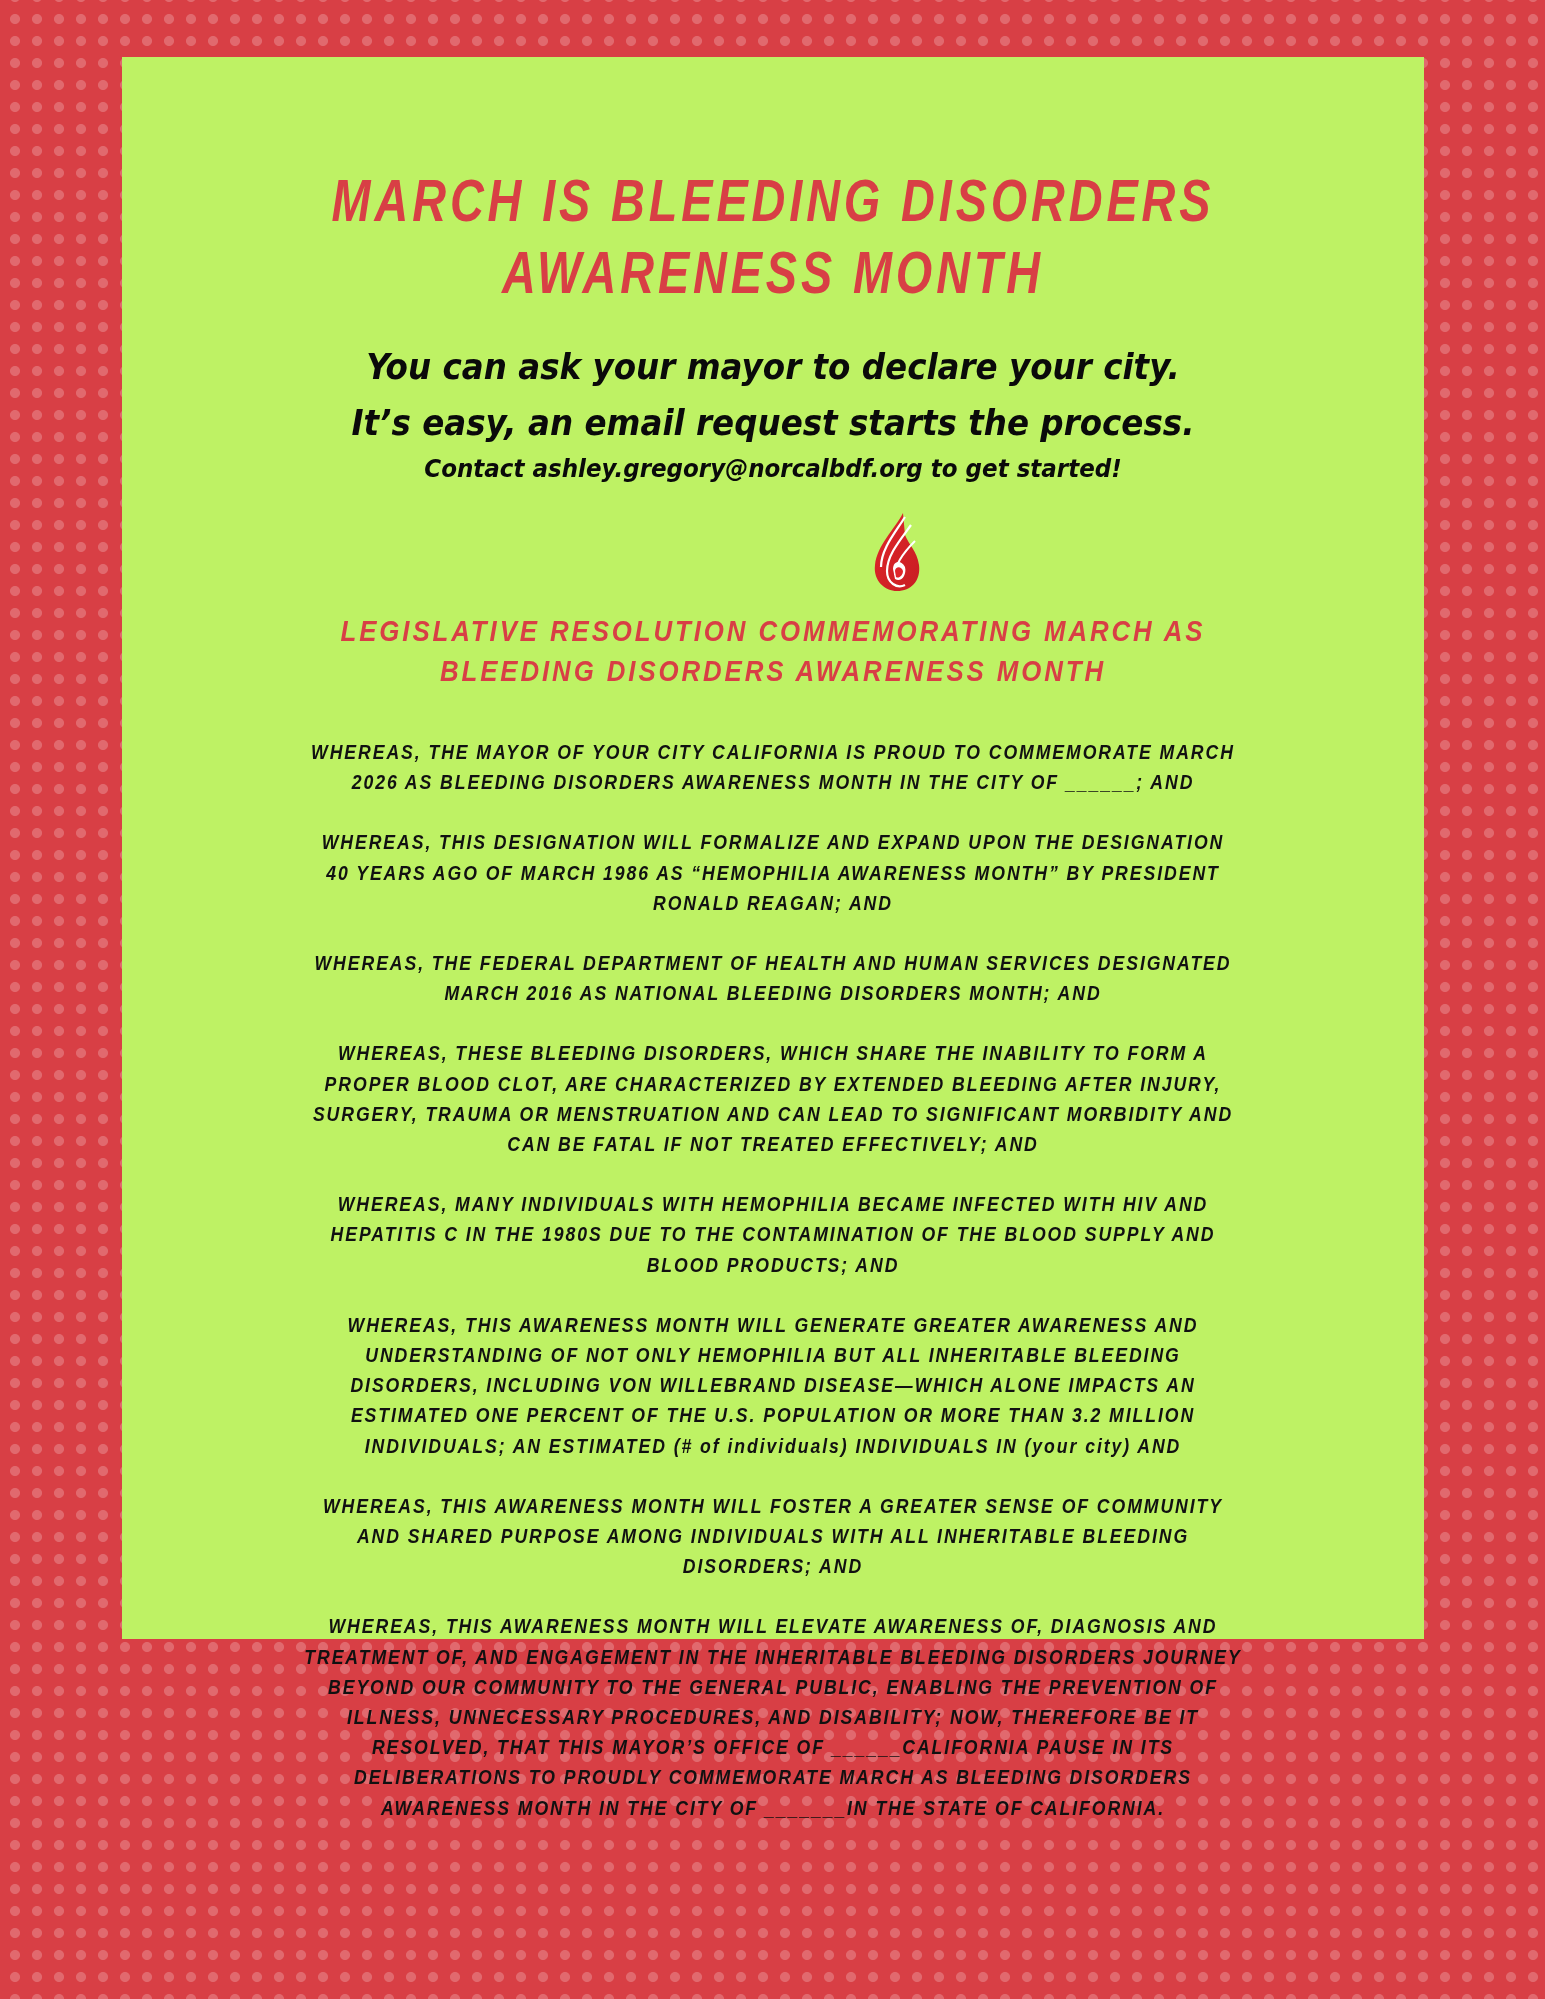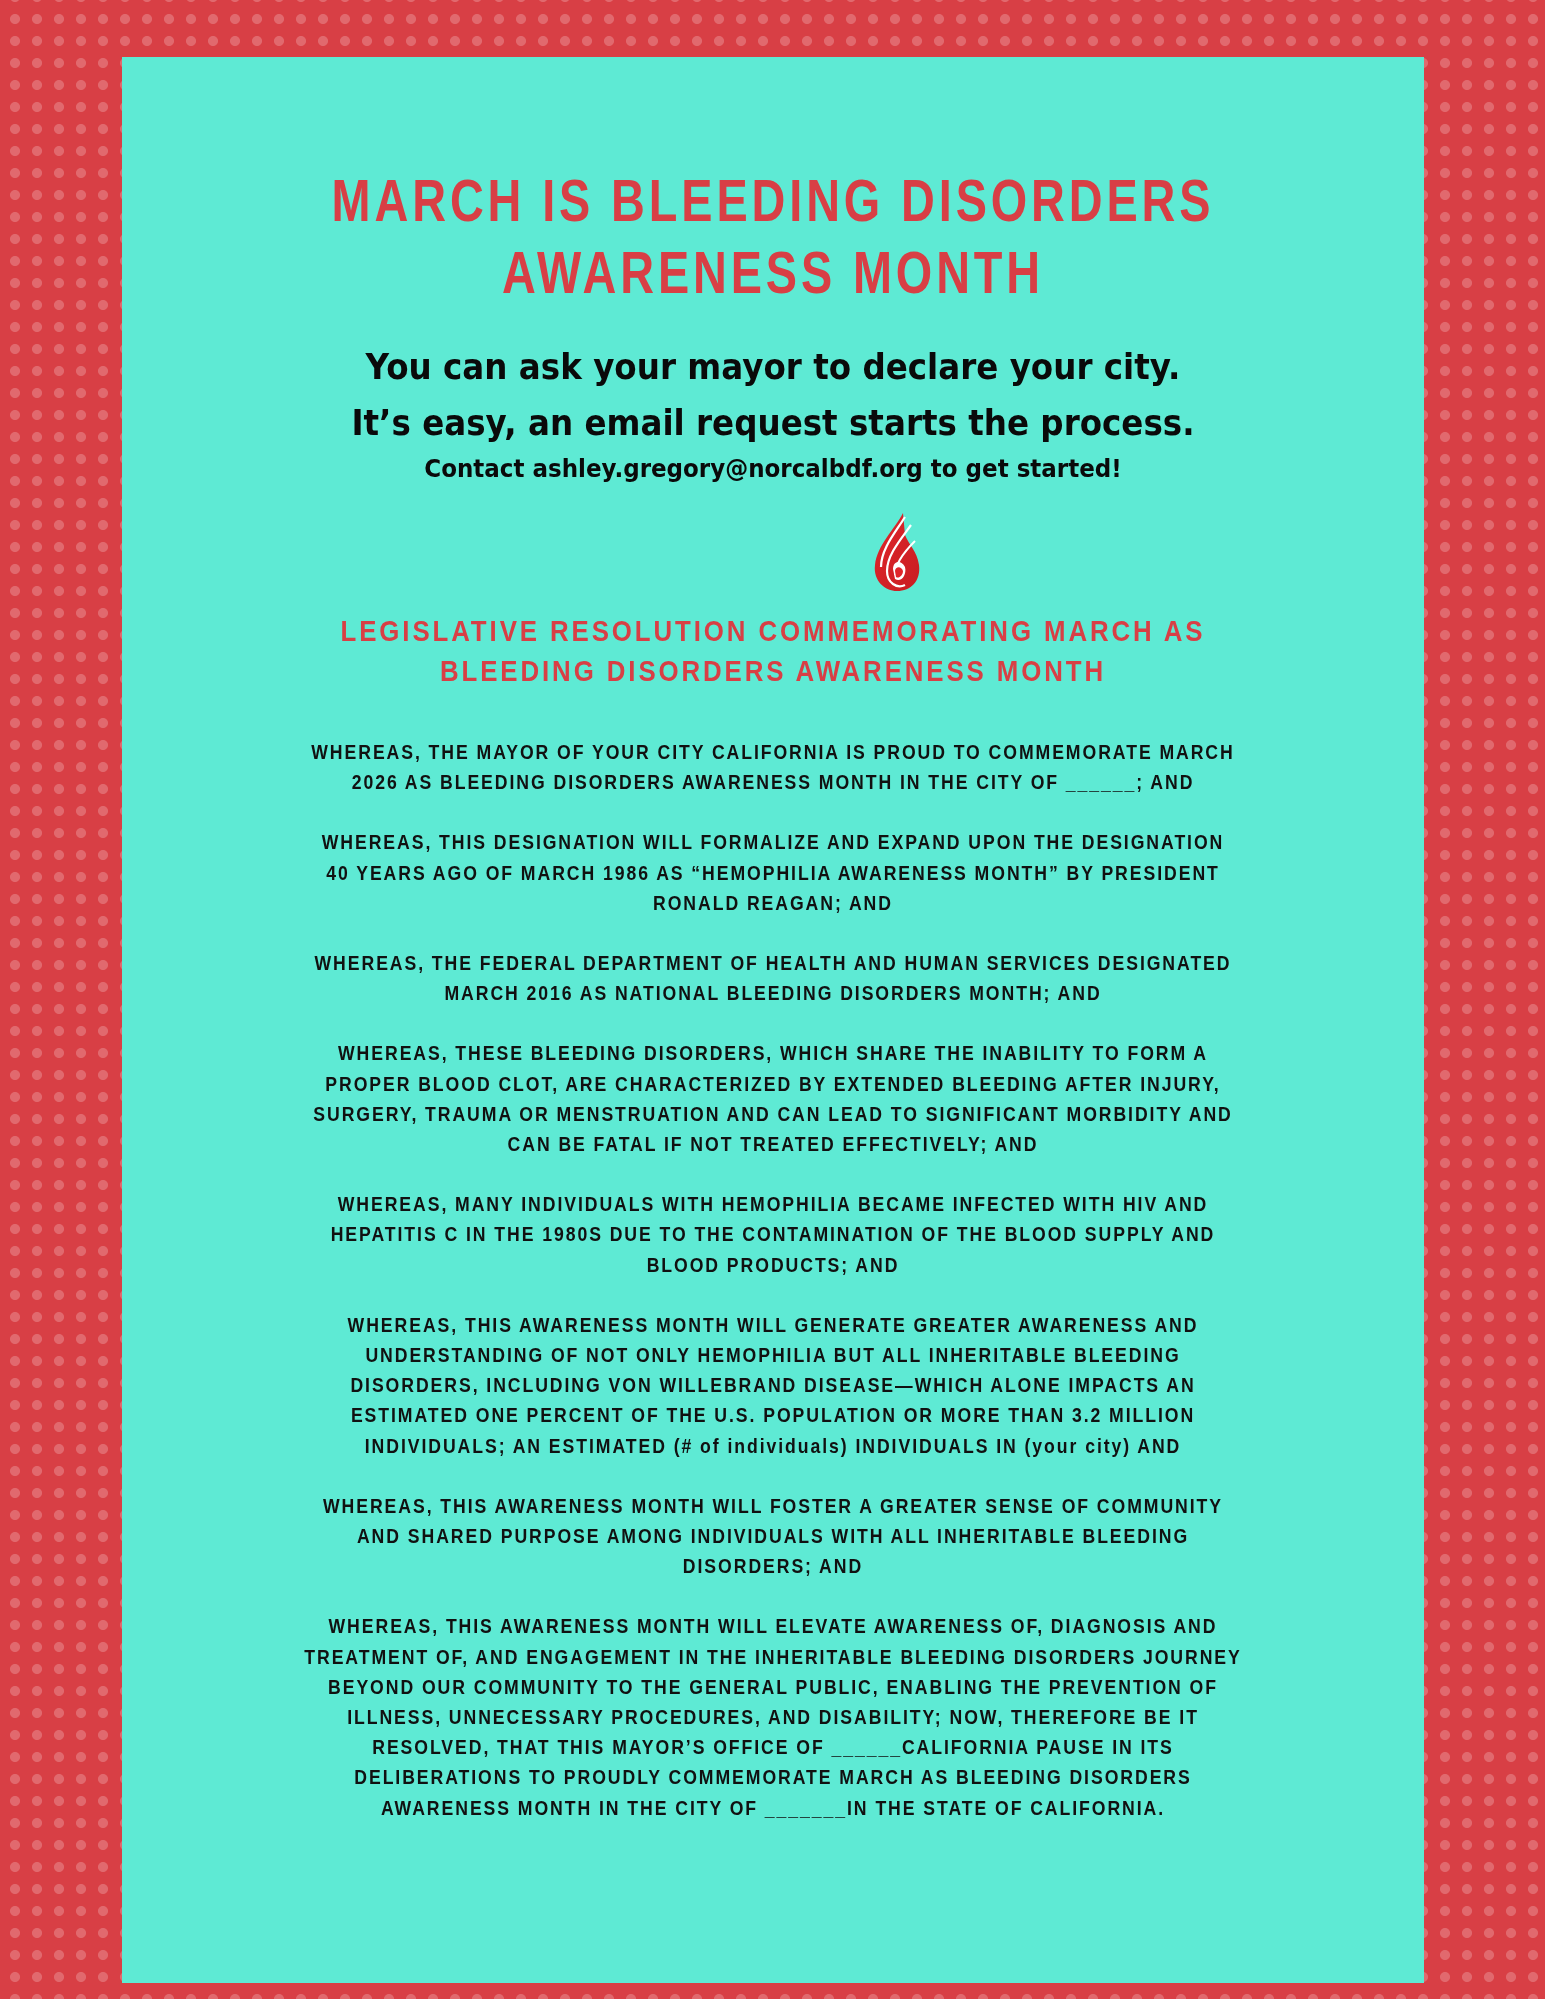--- a/index.html
+++ b/index.html
@@ -4,22 +4,23 @@
 <style>
   html, body { margin:0; padding:0; }
   body {
     width:1545px; height:1999px; position:relative; overflow:hidden;
     background-color:#d83f45;
     background-image: radial-gradient(circle, rgba(255,255,255,0.22) 4.6px, transparent 5.4px);
     background-size:22px 22px;
     background-position:4px 8px;
   }
   .panel {
-    position:absolute; left:122px; top:57px; width:1302px; height:1926px;
-    background:#5eead4;
+    position:absolute; left:122px; top:57px; width:1302px; height:1582px;
+    background:#bef264;
+    font-style:italic;
   }
   .title {
     position:absolute; left:0; right:0; top:108px;
     text-align:center; color:#d83f45;
     font-family:"Liberation Sans", sans-serif; font-weight:bold;
     font-size:60px; line-height:72px; letter-spacing:5px;
     transform:scaleX(0.78); transform-origin:center top;
   }
   .title div { white-space:nowrap; }
   .sub1 {

